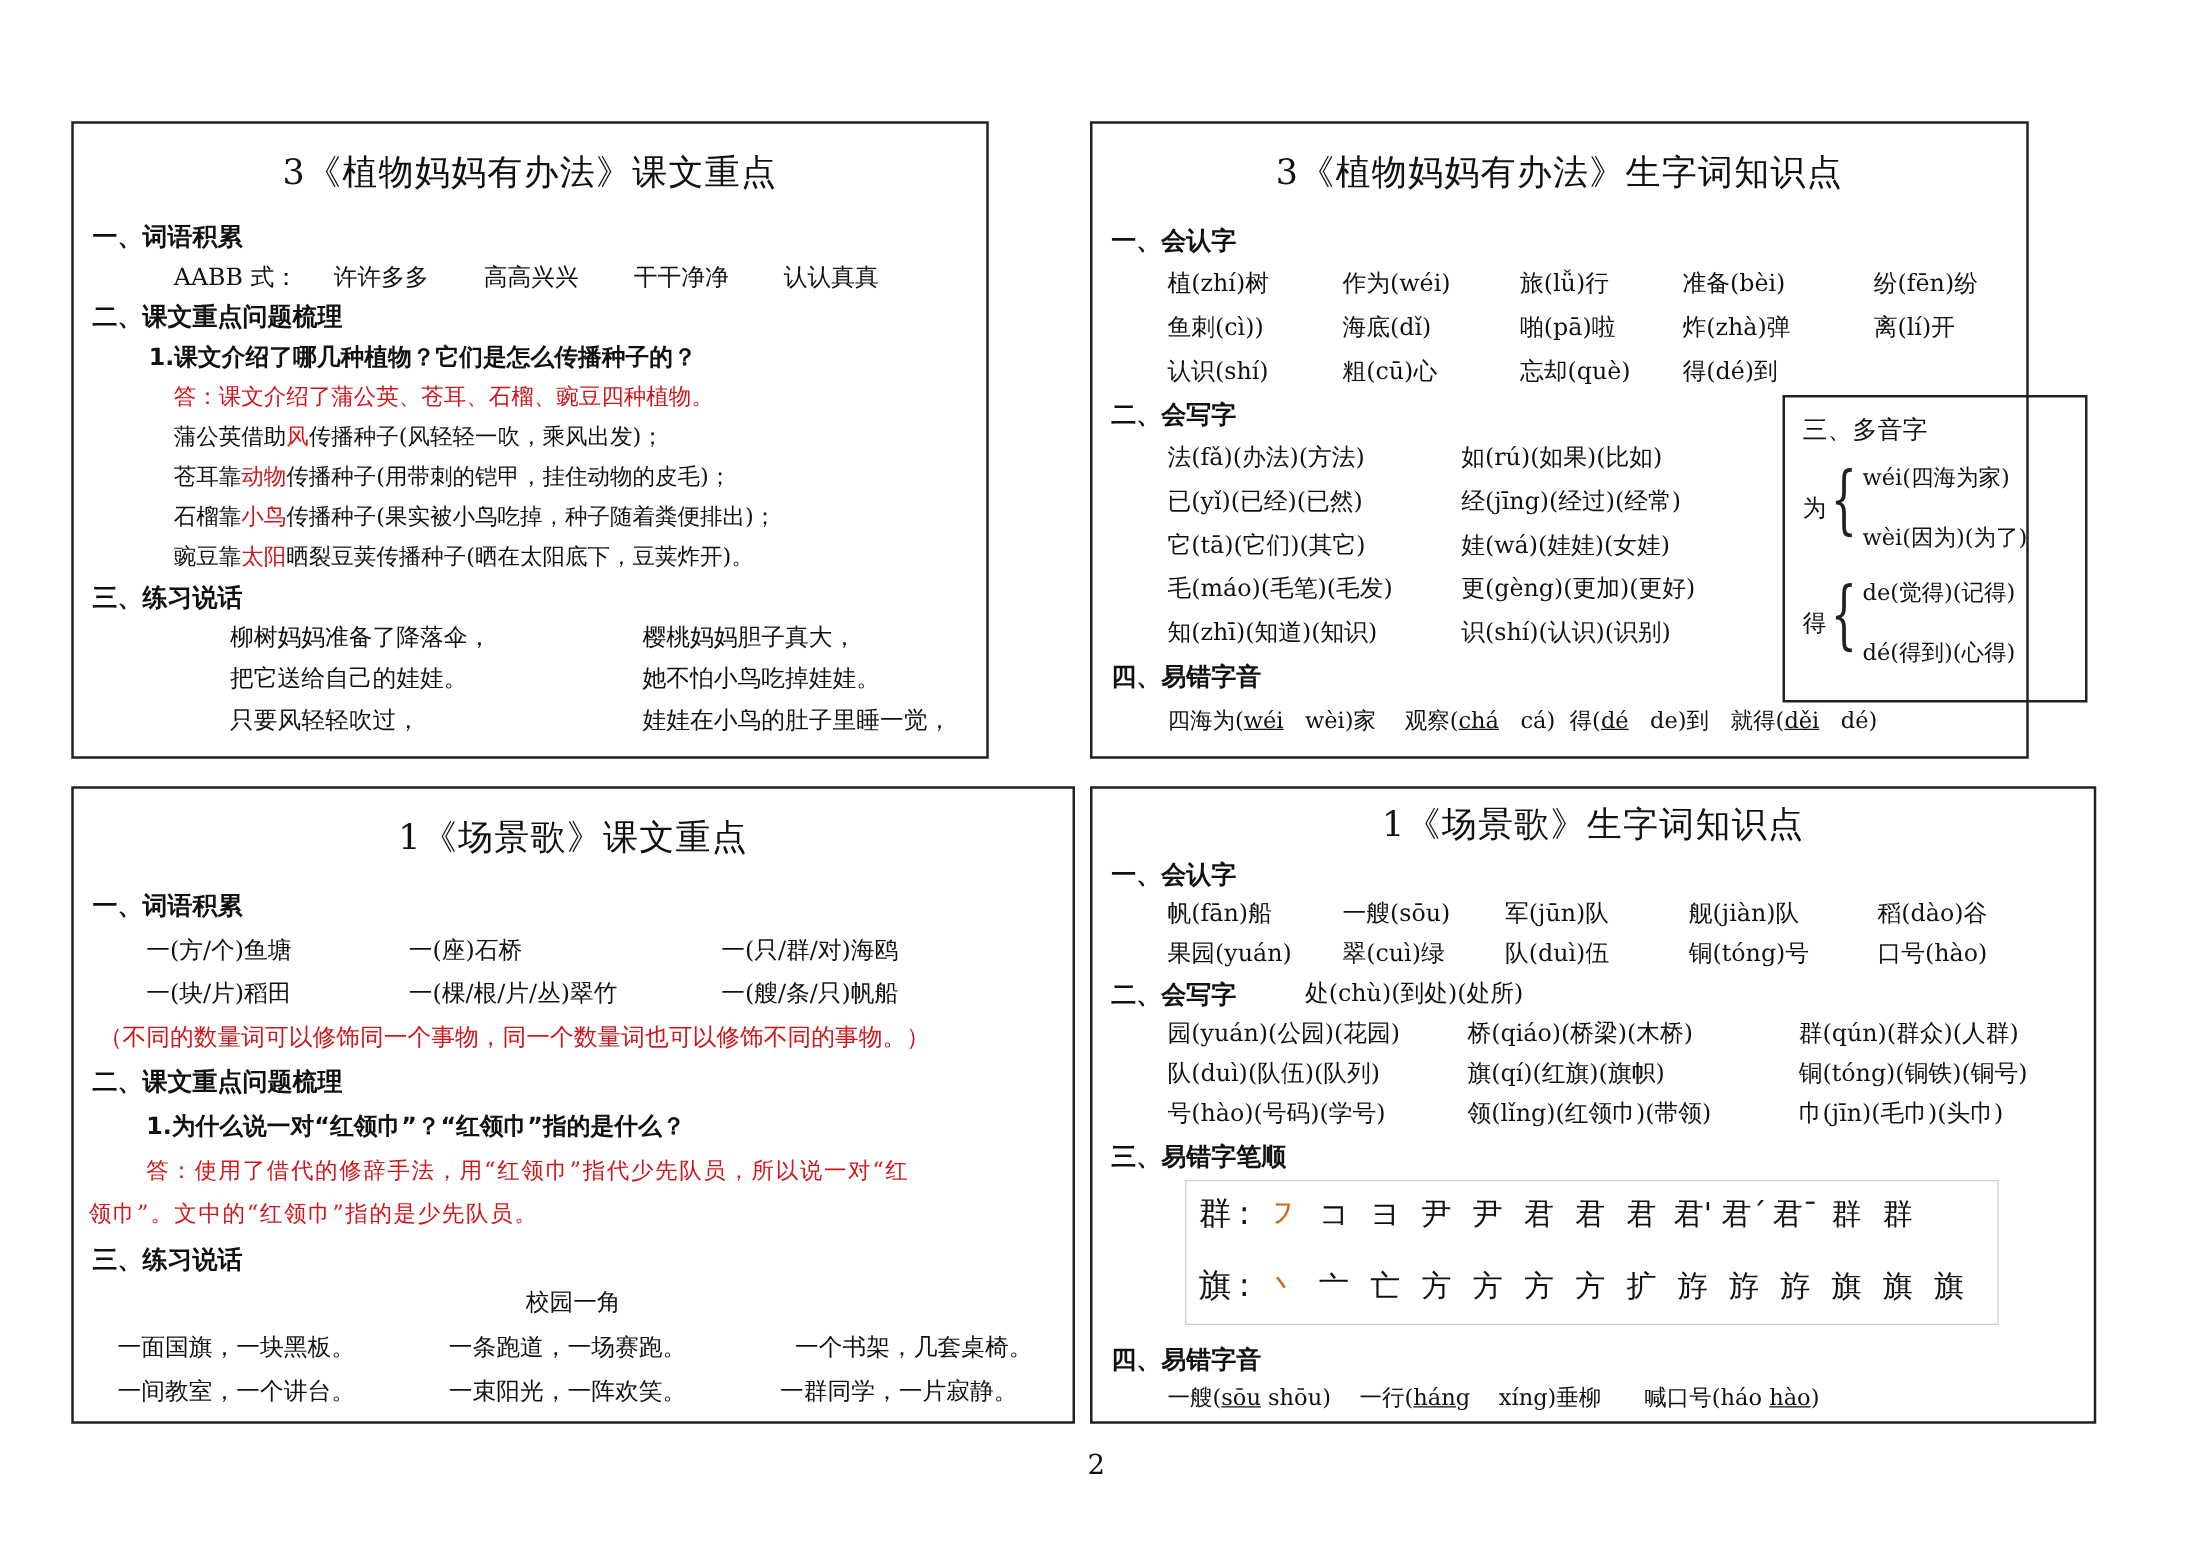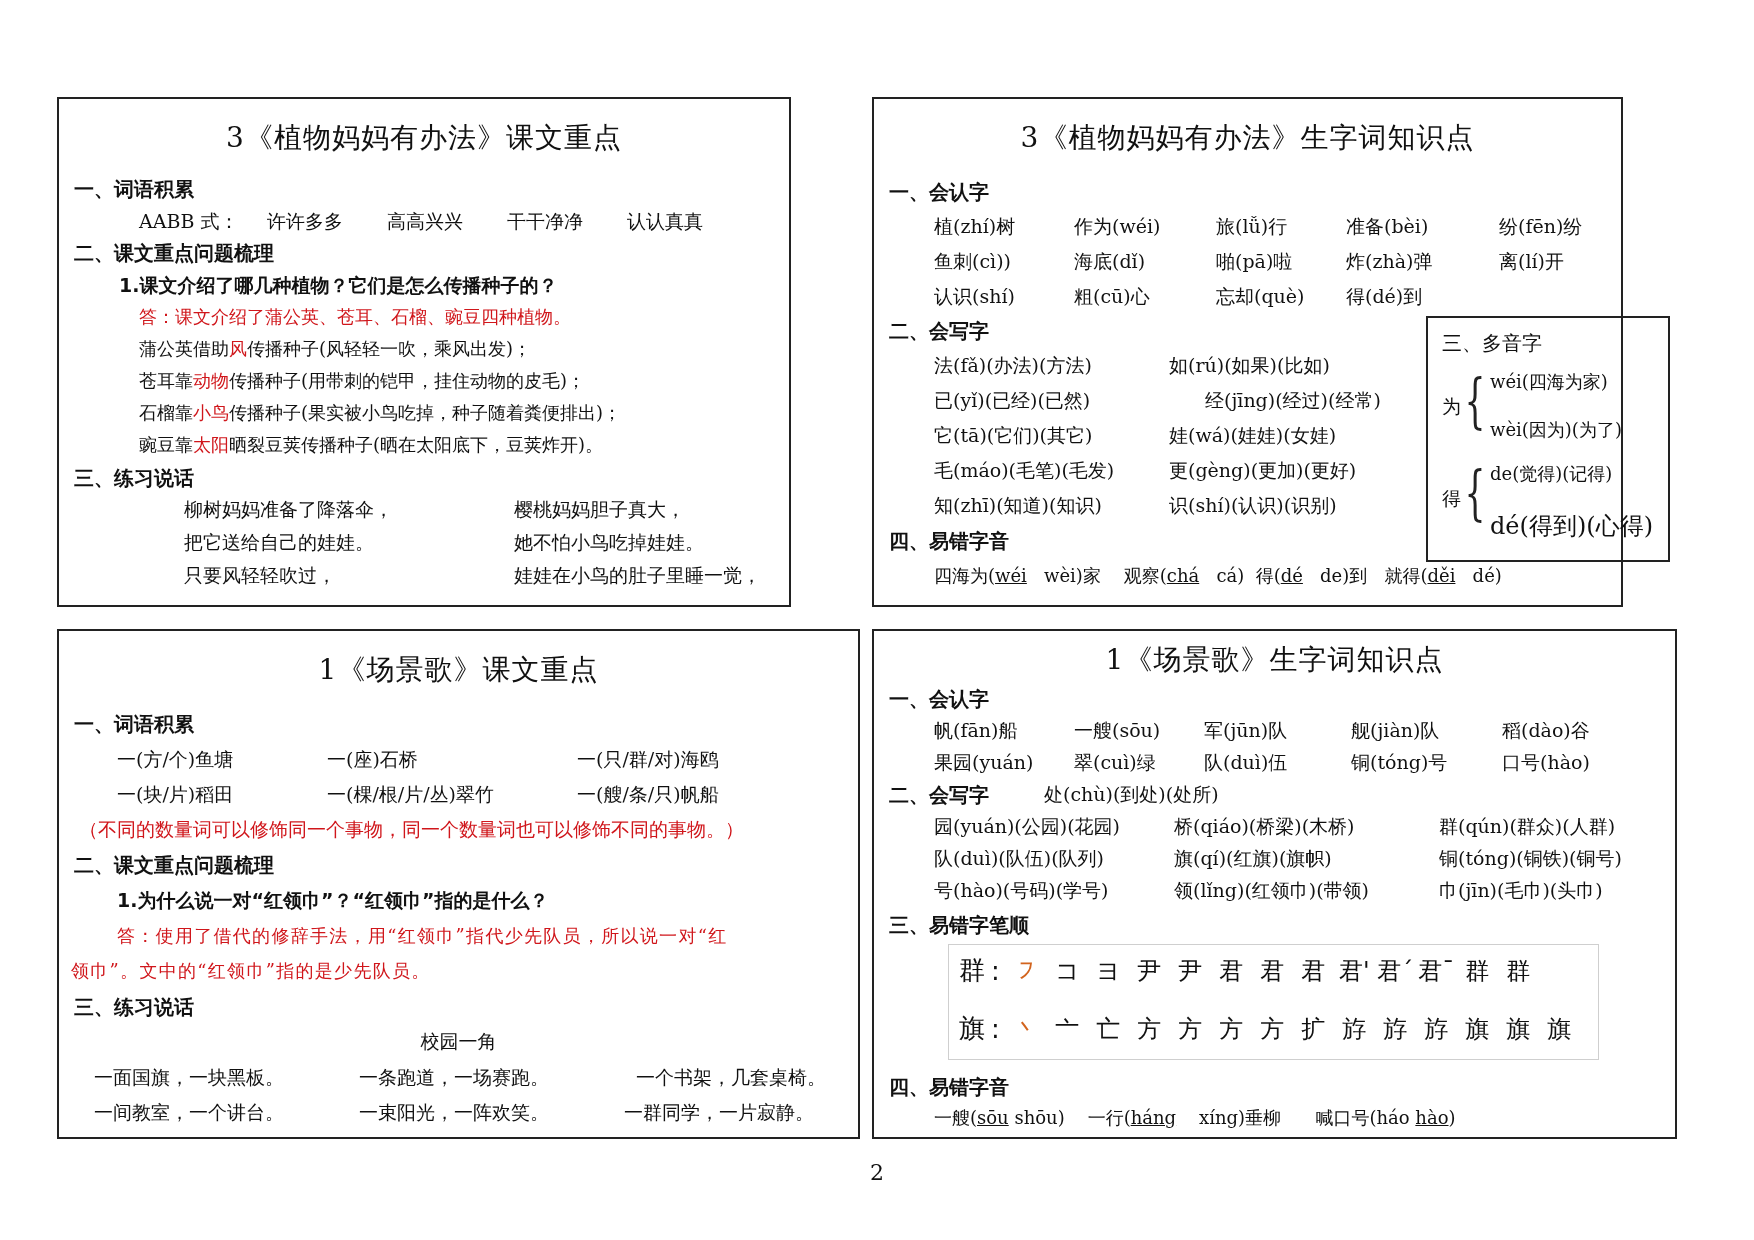--- a/index.html
+++ b/index.html
@@ -71,35 +71,35 @@
   <div class="abs t" style="left:342px;top:185px;">忘却(què)</div>
   <div class="abs t" style="left:472px;top:185px;">得(dé)到</div>
 
   <div class="abs h" style="left:15px;top:219px;">二、会写字</div>
   <div class="abs t" style="left:60px;top:254px;">法(fǎ)(办法)(方法)</div>
   <div class="abs t" style="left:60px;top:289px;">已(yǐ)(已经)(已然)</div>
   <div class="abs t" style="left:60px;top:324px;">它(tā)(它们)(其它)</div>
   <div class="abs t" style="left:60px;top:359px;">毛(máo)(毛笔)(毛发)</div>
   <div class="abs t" style="left:60px;top:394px;">知(zhī)(知道)(知识)</div>
   <div class="abs t" style="left:295px;top:254px;">如(rú)(如果)(比如)</div>
-  <div class="abs t" style="left:295px;top:289px;margin-left:36px;">经(jīng)(经过)(经常)</div>
+  <div class="abs t" style="left:295px;top:289px;">经(jīng)(经过)(经常)</div>
   <div class="abs t" style="left:295px;top:324px;">娃(wá)(娃娃)(女娃)</div>
   <div class="abs t" style="left:295px;top:359px;">更(gèng)(更加)(更好)</div>
   <div class="abs t" style="left:295px;top:394px;">识(shí)(认识)(识别)</div>
 
   <div class="inner" style="left:552px;top:217px;width:244px;height:246px;">
     <div class="abs" style="left:14px;top:12px;font-size:20px;">三、多音字</div>
     <div class="abs t" style="left:14px;top:76px;">为</div>
     <div class="brace" style="left:28px;top:52px;">{</div>
     <div class="abs t" style="left:62px;top:52px;font-size:18px;">wéi(四海为家)</div>
     <div class="abs t" style="left:62px;top:100px;font-size:18px;">wèi(因为)(为了)</div>
     <div class="abs t" style="left:14px;top:168px;">得</div>
     <div class="brace" style="left:28px;top:144px;">{</div>
     <div class="abs t" style="left:62px;top:144px;font-size:18px;">de(觉得)(记得)</div>
-    <div class="abs t" style="left:62px;top:192px;font-size:24px;">dé(得到)(心得)</div>
+    <div class="abs t" style="left:62px;top:192px;font-size:18px;">dé(得到)(心得)</div>
   </div>
 
   <div class="abs h" style="left:15px;top:429px;">四、易错字音</div>
   <div class="abs t" style="left:60px;top:465px;font-size:18px;">
     <span>四海为(</span><span class="u">wéi</span>&nbsp;&nbsp;&nbsp;<span>wèi</span><span>)家</span>&nbsp;&nbsp;&nbsp;
     <span>观察(</span><span class="u">chá</span>&nbsp;&nbsp;&nbsp;<span>cá</span><span>)</span>&nbsp;
     <span>得(</span><span class="u">dé</span>&nbsp;&nbsp;&nbsp;<span>de</span><span>)到</span>&nbsp;&nbsp;
     <span>就得(</span><span class="u">děi</span>&nbsp;&nbsp;&nbsp;<span>dé</span><span>)</span>
   </div>
 </div>

